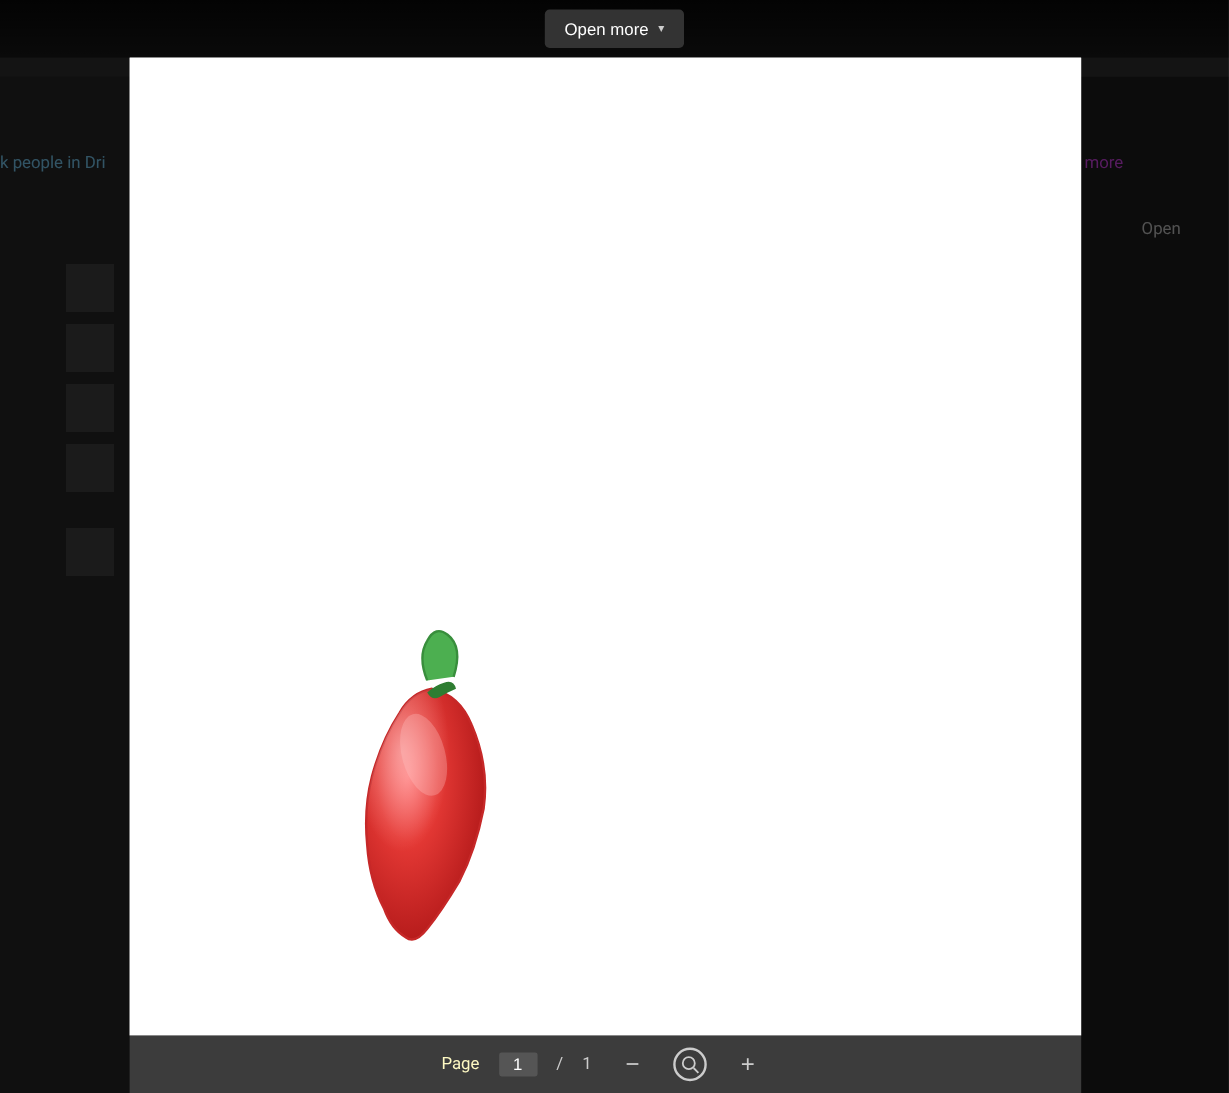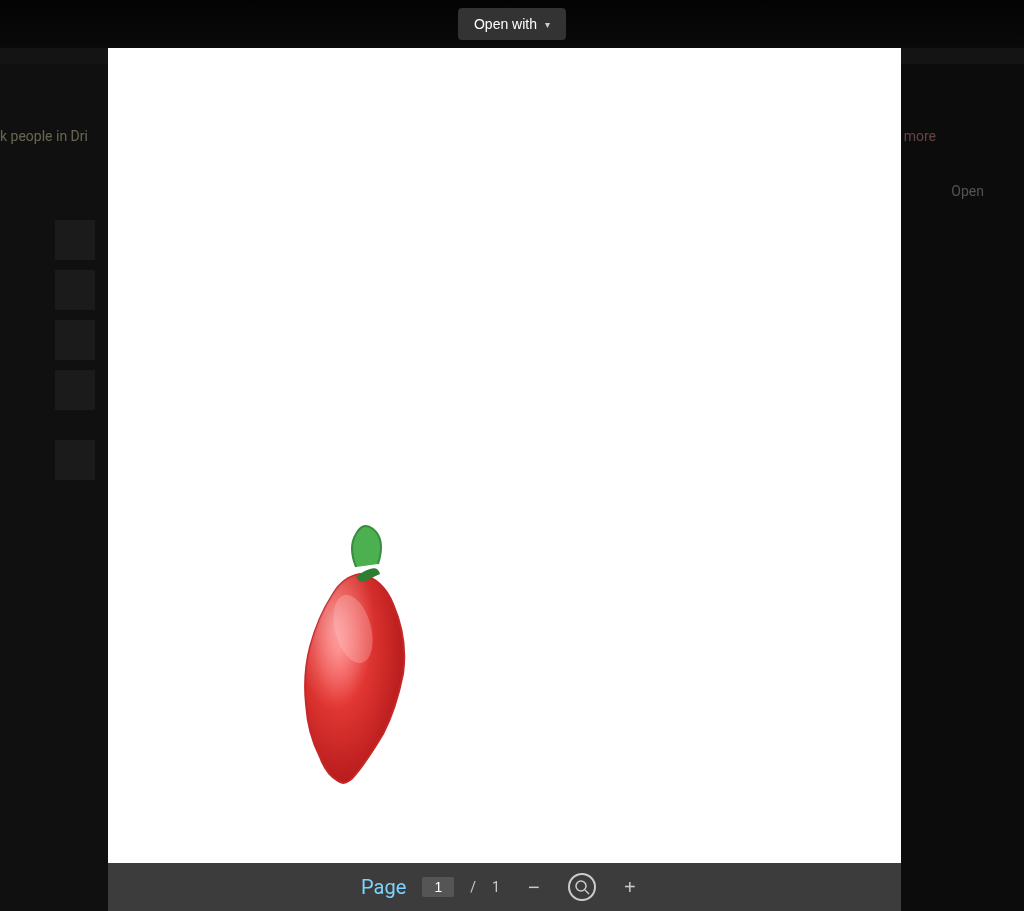--- a/index.html
+++ b/index.html
@@ -47,31 +47,31 @@
       background: #1e1e1e;
       z-index: 1;
     }
 
     
     .bg-text-people {
       position: absolute;
       top: 128px;
       left: 0;
       font-size: 14px;
-      color: #fef9c3;
+      color: #7dd3fc;
       z-index: 2;
       white-space: nowrap;
     }
 
     .bg-text-more {
       position: absolute;
       top: 128px;
       right: 88px;
       font-size: 14px;
-      color: #fca5a5;
+      color: #d946ef;
       z-index: 2;
     }
 
     .bg-text-name {
       position: absolute;
       top: 183px;
       right: 40px;
       font-size: 14px;
       color: #ccc;
       z-index: 2;
@@ -156,22 +156,22 @@
       height: 48px;
       background: #3c3c3c;
       display: flex;
       align-items: center;
       justify-content: center;
       gap: 16px;
       z-index: 12;
     }
 
     .page-label {
-      color: #7dd3fc;
-      font-size: 20px;
+      color: #fef9c3;
+      font-size: 14px;
     }
 
     .page-input {
       background: #555;
       color: #fff;
       border: none;
       border-radius: 2px;
       width: 32px;
       text-align: center;
       font-size: 14px;
@@ -260,21 +260,21 @@
   <div class="bg-list-thumb"></div>
 </div>
 <div class="bg-list-item" style="top:440px; left:55px;">
   <div class="bg-list-thumb"></div>
 </div>
 
 <div class="modal-overlay">
 
   <div class="modal-topbar">
     <button class="open-with-btn">
-      <span>Open with</span>
+      <span>Open more</span>
       <span class="chevron">▾</span>
     </button>
   </div>
 
 </div>
 
 <div class="doc-viewer">
   <div class="doc-content">
 
     <div class="chili-wrapper">

